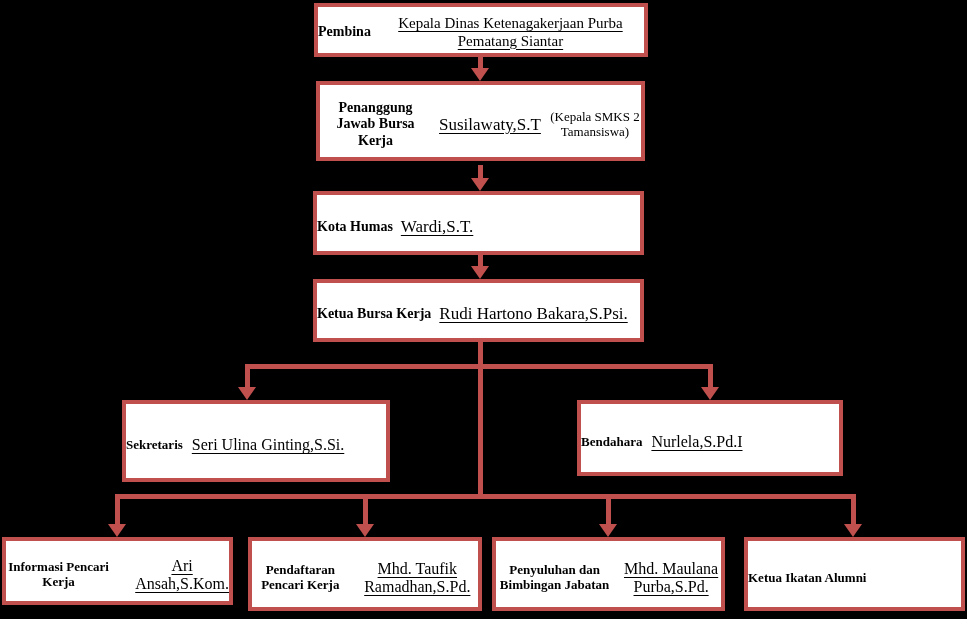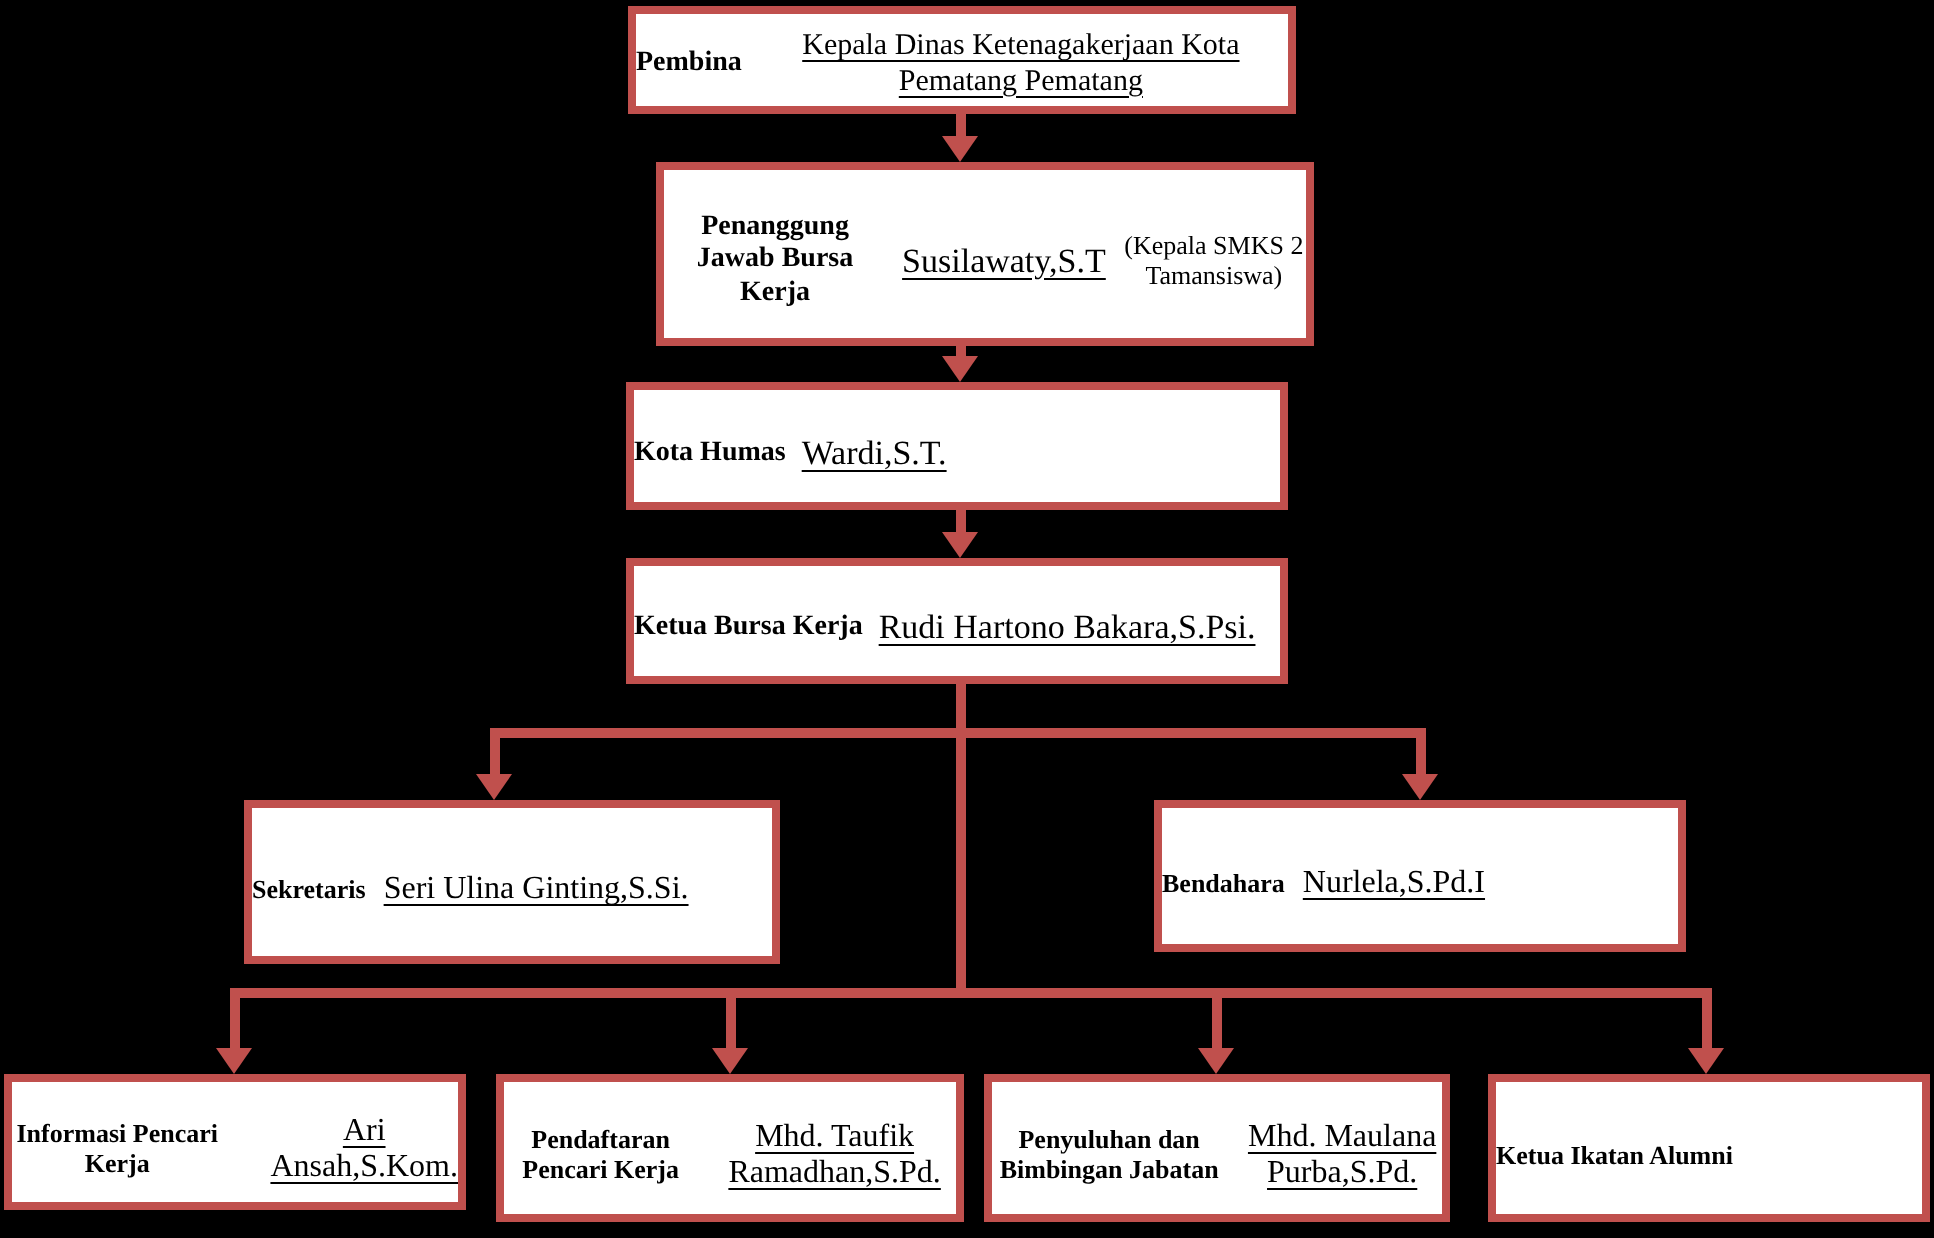--- a/index.html
+++ b/index.html
@@ -24,21 +24,21 @@
     color: #000;
   }
   .node-title { font-weight: bold; font-size: 14px; line-height: 1.15; }
   .node-name  { font-size: 17px; line-height: 1.15; text-decoration: underline; text-underline-offset: 3px; }
   .node-note  { font-size: 13px; line-height: 1.15; }
   .small .node-title { font-size: 13px; }
   .small .node-name  { font-size: 16px; }
 
   .n-pembina      { left: 314px; top:   3px; width: 334px; height: 54px; padding-top: 5px;  gap: 6px; }
   .n-pembina .node-name { font-size: 15px; }
-  .n-penanggung   { left: 328px; top:  81px; width: 329px; height: 92px; padding-top: 7px;  gap: 8px; }
+  .n-penanggung   { left: 316px; top:  81px; width: 329px; height: 80px; padding-top: 7px;  gap: 8px; }
   .n-waka         { left: 313px; top: 191px; width: 331px; height: 64px; padding-top: 8px;  gap: 8px; }
   .n-ketua        { left: 313px; top: 279px; width: 331px; height: 63px; padding-top: 7px;  gap: 8px; }
   .n-sekretaris   { left: 122px; top: 400px; width: 268px; height: 82px; padding-top: 9px;  gap: 9px; }
   .n-bendahara    { left: 577px; top: 400px; width: 266px; height: 76px; padding-top: 9px;  gap: 9px; }
   .n-informasi    { left:   2px; top: 537px; width: 231px; height: 68px; padding-top: 8px;  gap: 24px; }
   .n-pendaftaran  { left: 248px; top: 537px; width: 234px; height: 74px; padding-top: 8px;  gap: 8px; }
   .n-penyuluhan   { left: 492px; top: 537px; width: 233px; height: 74px; padding-top: 8px;  gap: 8px; }
   .n-alumni       { left: 744px; top: 537px; width: 221px; height: 74px; padding-top: 8px;  gap: 8px; }
 
   
@@ -99,21 +99,21 @@
   <div class="head d1h"></div>
   <div class="stem d2s"></div>
   <div class="head d2h"></div>
   <div class="stem d3s"></div>
   <div class="head d3h"></div>
   <div class="stem d4s"></div>
   <div class="head d4h"></div>
 
   <div class="node n-pembina">
     <div class="node-title">Pembina</div>
-    <div class="node-name">Kepala Dinas Ketenagakerjaan Kota Pematang Pematang</div>
+    <div class="node-name">Kepala Dinas Ketenagakerjaan Purba Pematang Siantar</div>
   </div>
 
   <div class="node n-penanggung">
     <div class="node-title">Penanggung Jawab Bursa Kerja</div>
     <div class="node-name">Susilawaty,S.T</div>
     <div class="node-note">(Kepala SMKS 2 Tamansiswa)</div>
   </div>
 
   <div class="node n-waka">
     <div class="node-title">Kota Humas</div>

